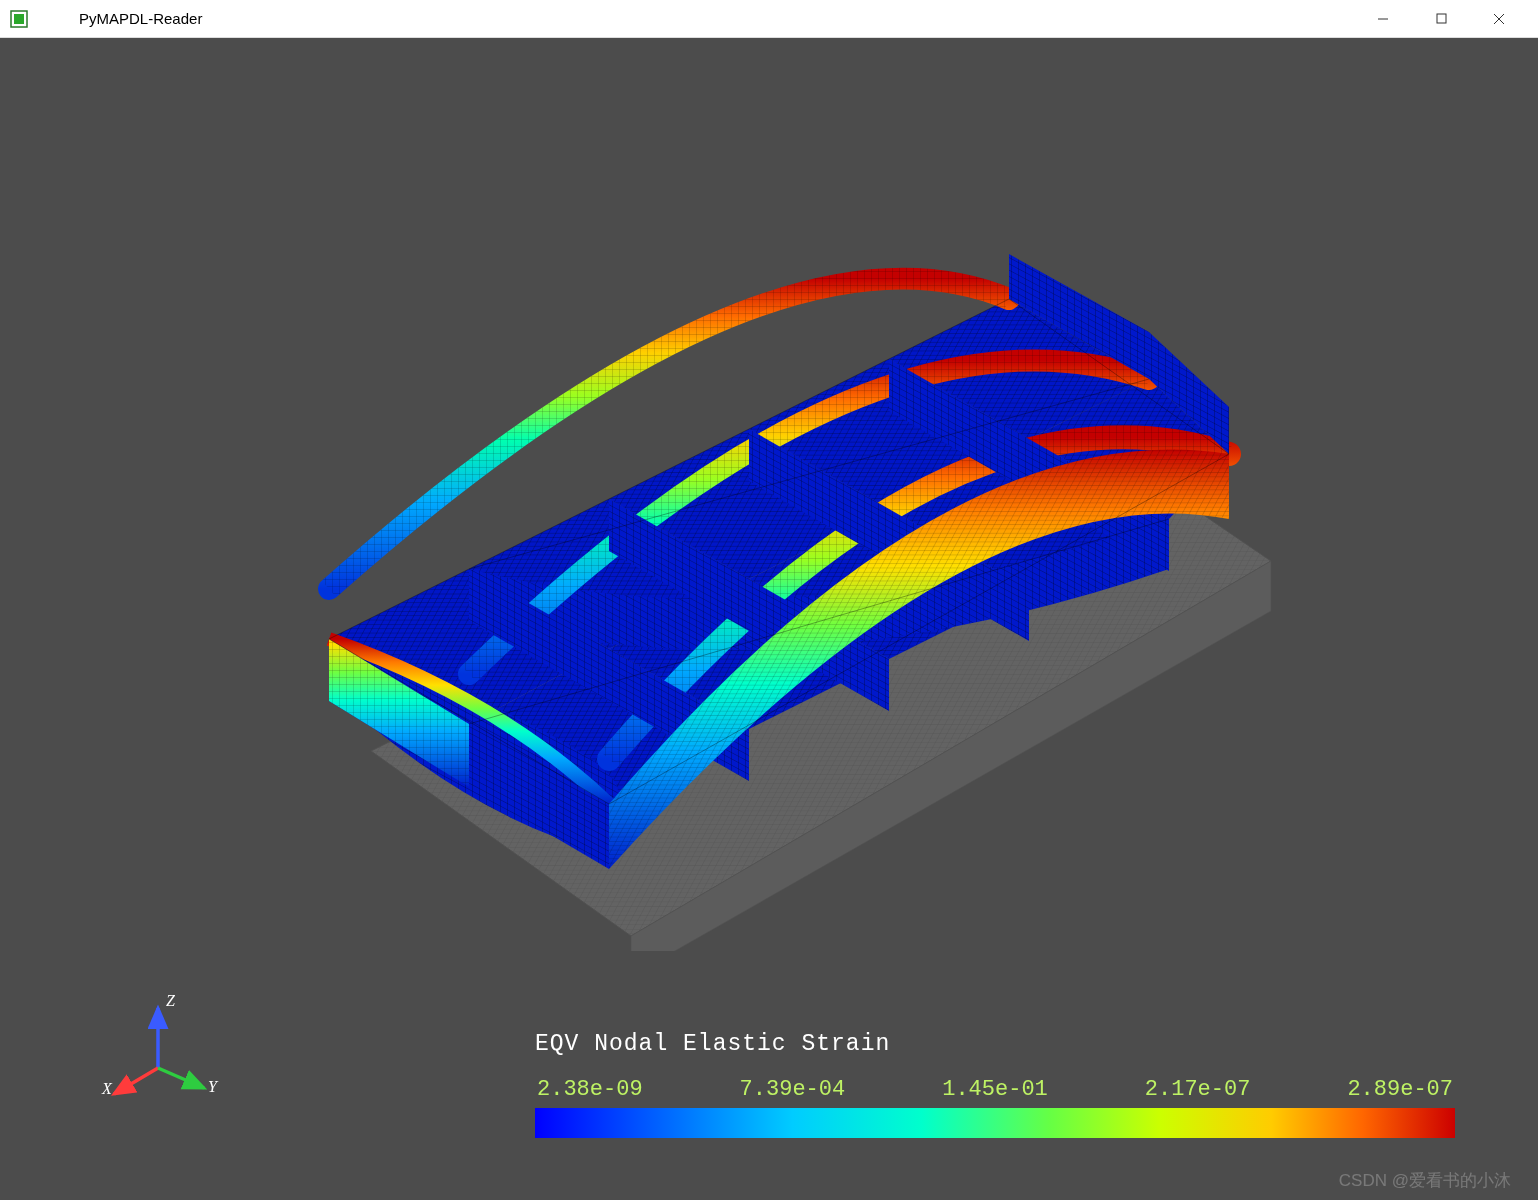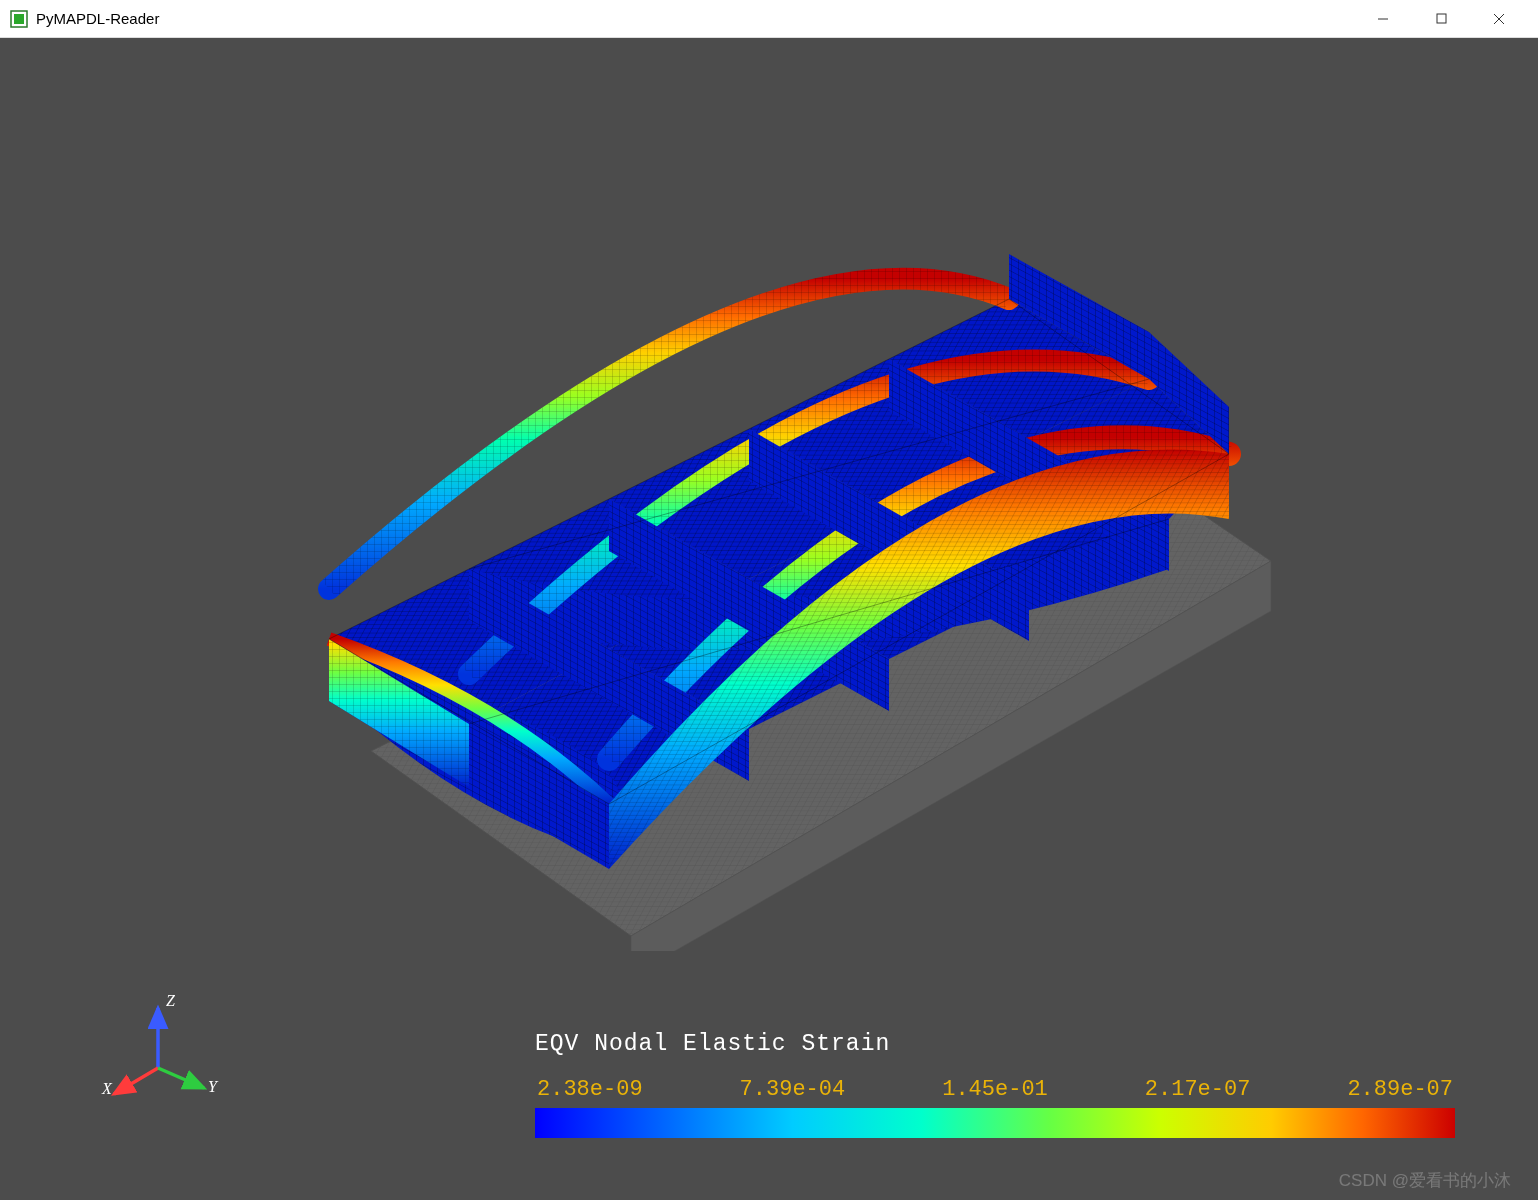--- a/index.html
+++ b/index.html
@@ -15,20 +15,21 @@
       position: relative;
       overflow: hidden;
     }
     .titlebar {
       height: 38px;
       background: #fff;
       border-bottom: 1px solid #ddd;
       display: flex;
       align-items: center;
       padding: 0 10px;
+      gap: 43px;
     }
     .app-icon {
       width: 18px;
       height: 18px;
       margin-right: 8px;
       display: flex;
       align-items: center;
       justify-content: center;
     }
     .app-icon svg {
@@ -98,21 +99,21 @@
       color: #fff;
       text-align: left;
       margin-bottom: 20px;
       letter-spacing: 1px;
     }
     .colorbar-ticks {
       display: flex;
       justify-content: space-between;
       font-family: 'Courier New', monospace;
       font-size: 22px;
-      color: #eab308;
+      color: #bef264;
       margin-bottom: 6px;
       padding: 0 2px;
     }
     .colorbar-gradient {
       height: 30px;
       width: 100%;
       background: linear-gradient(to right,
         #0000ff 0%,
         #0066ff 14%,
         #00ccff 28%,

